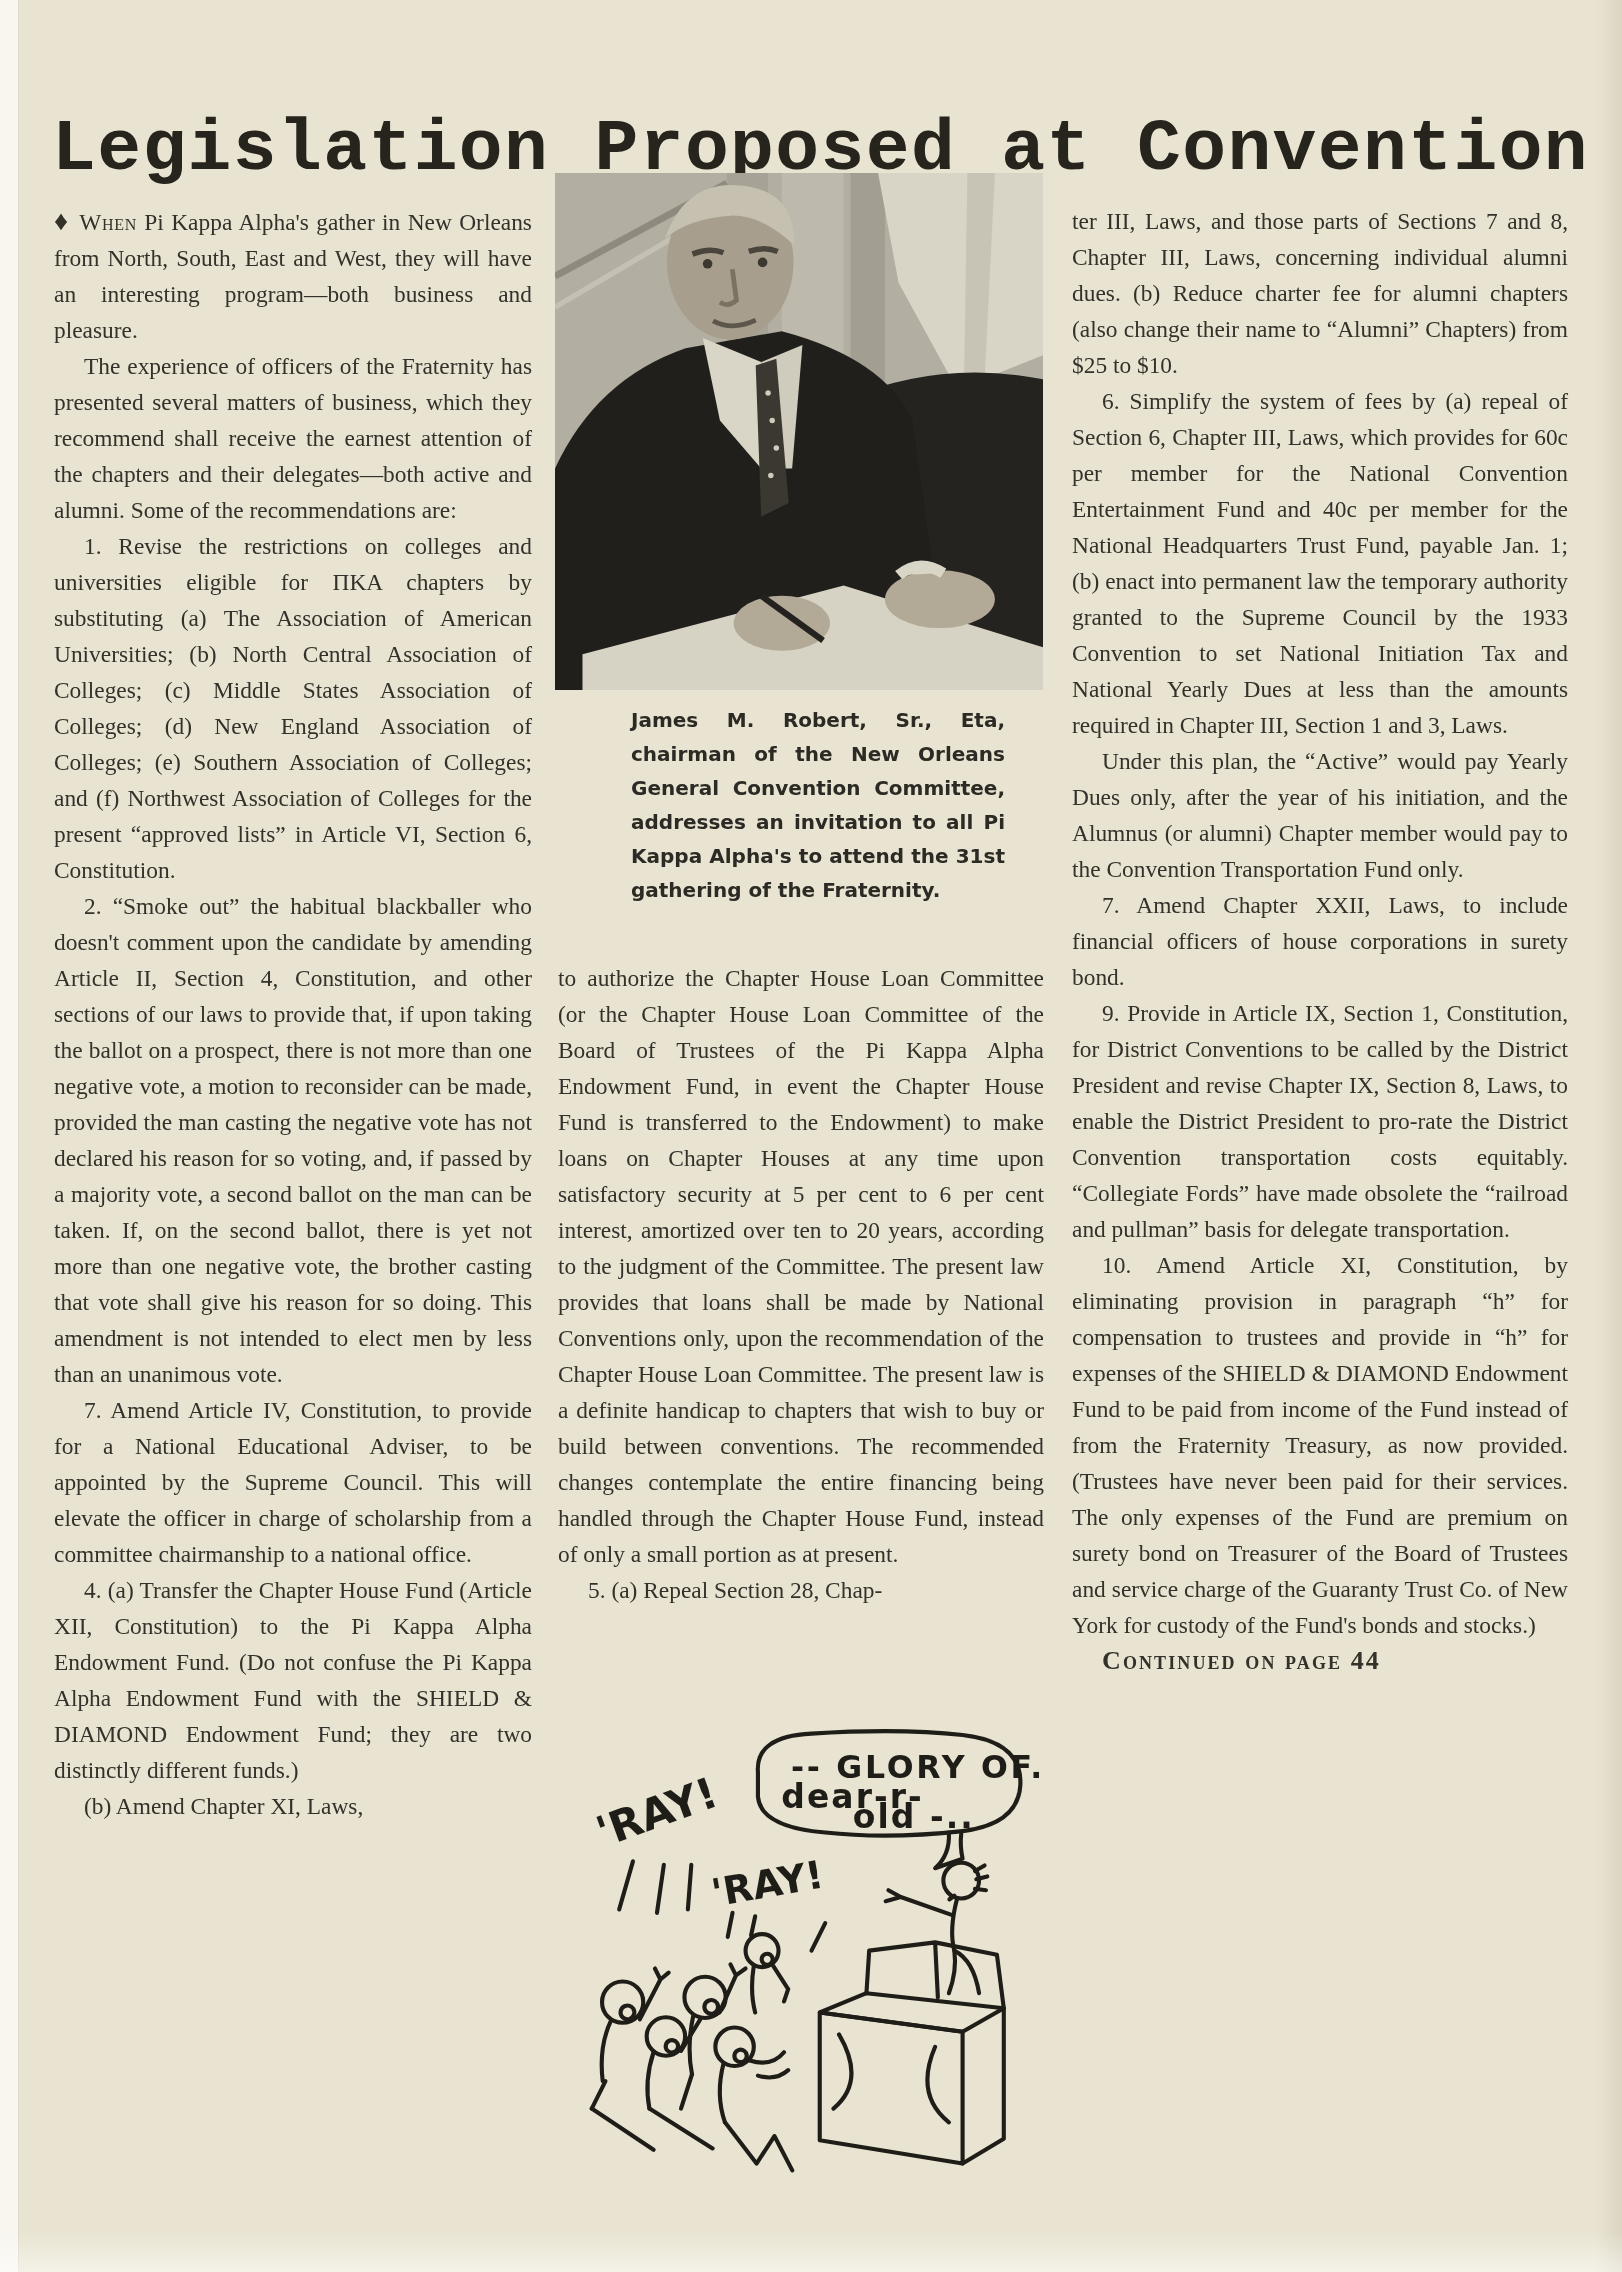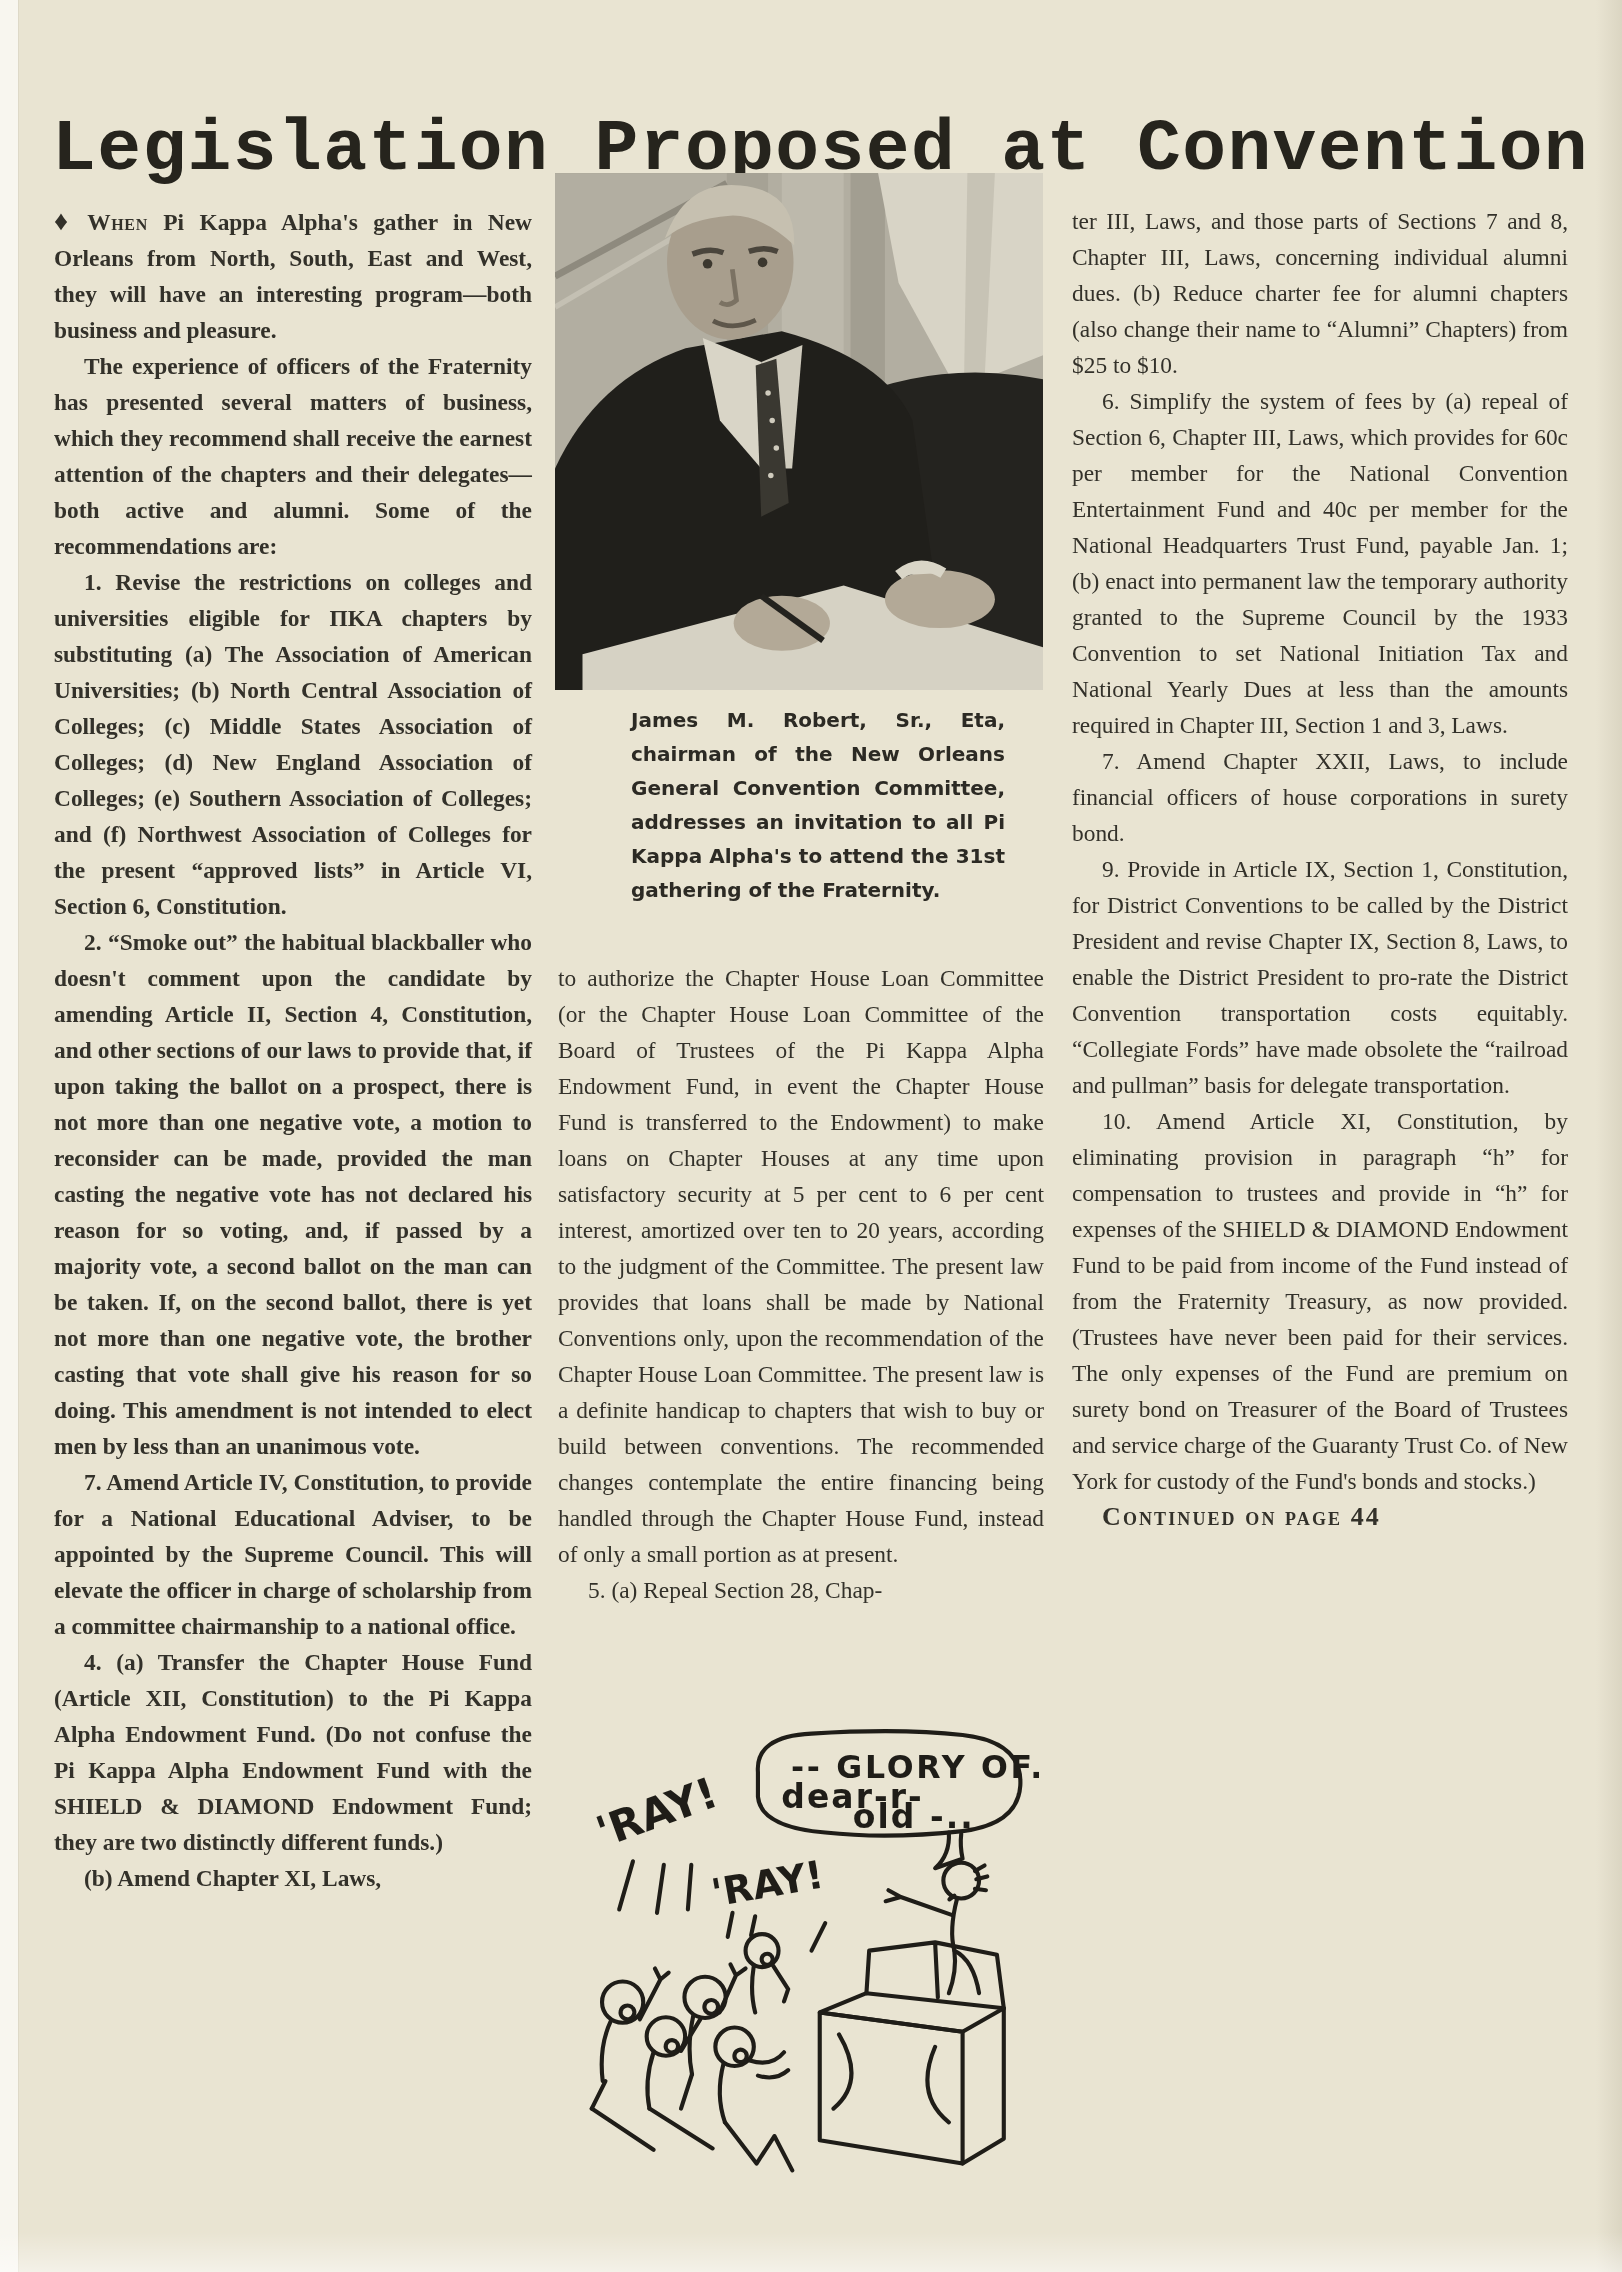--- a/index.html
+++ b/index.html
@@ -27,21 +27,21 @@
     font-family:Liberation Mono, monospace;
     font-weight:bold;
     font-size:73px;line-height:82px;
     letter-spacing:1.4px;
     color:#26241d;
     white-space:nowrap;
   }
   .col{position:absolute;font-size:23.4px;line-height:36px;text-align:justify;}
   .col p{margin:0;text-indent:30px;}
   .col p.flush{text-indent:0;}
-  .col1{left:54px;top:203px;width:478px;font-weight:bold;}
+  .col1{left:54px;top:203px;width:478px;}
   .col2{left:558px;top:960px;width:486px;}
   .col3{left:1072px;top:203px;width:496px;}
   .diamond{font-size:27.5px;padding-right:9.6px;}
   .sc{font-variant:small-caps;letter-spacing:0.7px;}
   .photo-frame{
     position:absolute;left:555px;top:173px;width:488px;height:517px;
     background:#b5b1a4;overflow:hidden;
     box-shadow:0 0 0 0.7px #8f8a7b inset;
   }
   .caption{
@@ -194,20 +194,21 @@
     <path d="M548 250 Q536 260 544 252"></path>
     <path d="M552 254 Q540 300 548 330 Q552 360 540 392"></path>
     <path d="M544 278 L470 252 M470 252 L448 258 M470 252 L452 242"></path>
     <path d="M548 330 Q576 344 584 392"></path>
   </svg>
 </div>
 
 <div class="col col3">
   <p class="flush">ter III, Laws, and those parts of Sections 7 and 8, Chapter III, Laws, concerning individual alumni dues. (b) Reduce charter fee for alumni chapters (also change their name to “Alumni” Chapters) from $25 to $10.</p>
   <p>6.  Simplify the system of fees by (a) repeal of Section 6, Chapter III, Laws, which provides for 60c per member for the National Convention Entertainment Fund and 40c per member for the National Headquarters Trust Fund, payable Jan. 1; (b) enact into permanent law the temporary authority granted to the Supreme Council by the 1933 Convention to set National Initiation Tax and National Yearly Dues at less than the amounts required in Chapter III, Section 1 and 3, Laws.</p>
+  <p>Under this plan, the “Active” would pay Yearly Dues only, after the year of his initiation, and the Alumnus (or alumni) Chapter member would pay to the Convention Transportation Fund only.</p>
   <p>7.  Amend Chapter XXII, Laws, to include financial officers of house corporations in surety bond.</p>
   <p>9.  Provide in Article IX, Section 1, Constitution, for District Conventions to be called by the District President and revise Chapter IX, Section 8, Laws, to enable the District President to pro-rate the District Convention transportation costs equitably. “Collegiate Fords” have made obsolete the “railroad and pullman” basis for delegate transportation.</p>
   <p>10.  Amend Article XI, Constitution, by eliminating provision in paragraph “h” for compensation to trustees and provide in “h” for expenses of the SHIELD &amp; DIAMOND Endowment Fund to be paid from income of the Fund instead of from the Fraternity Treasury, as now provided. (Trustees have never been paid for their services. The only expenses of the Fund are premium on surety bond on Treasurer of the Board of Trustees and service charge of the Guaranty Trust Co. of New York for custody of the Fund's bonds and stocks.)</p>
   <p class="continued">Continued on page 44</p>
 </div>
 
 <div class="scan-shade-right"></div>
 <div class="scan-shade-bottom"></div>
 
 

